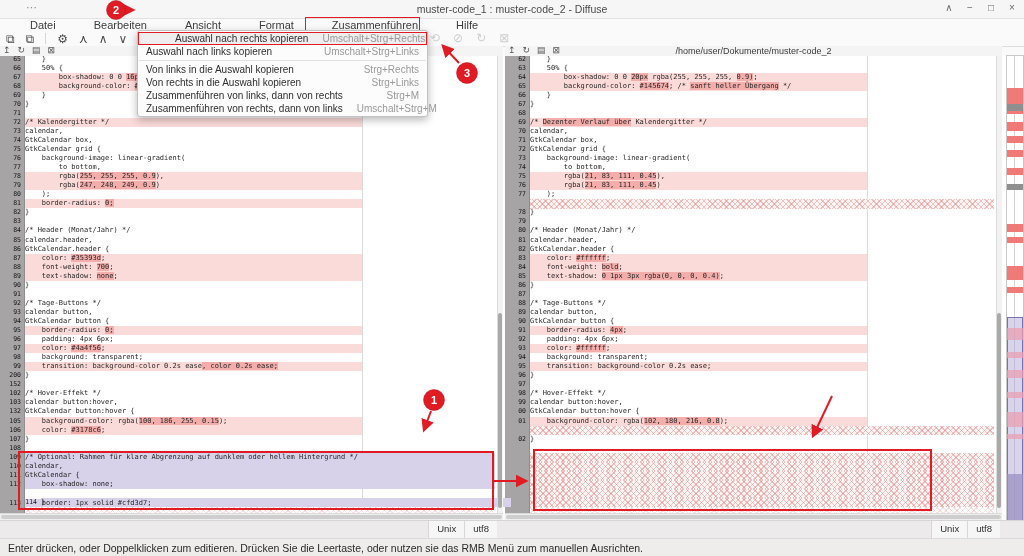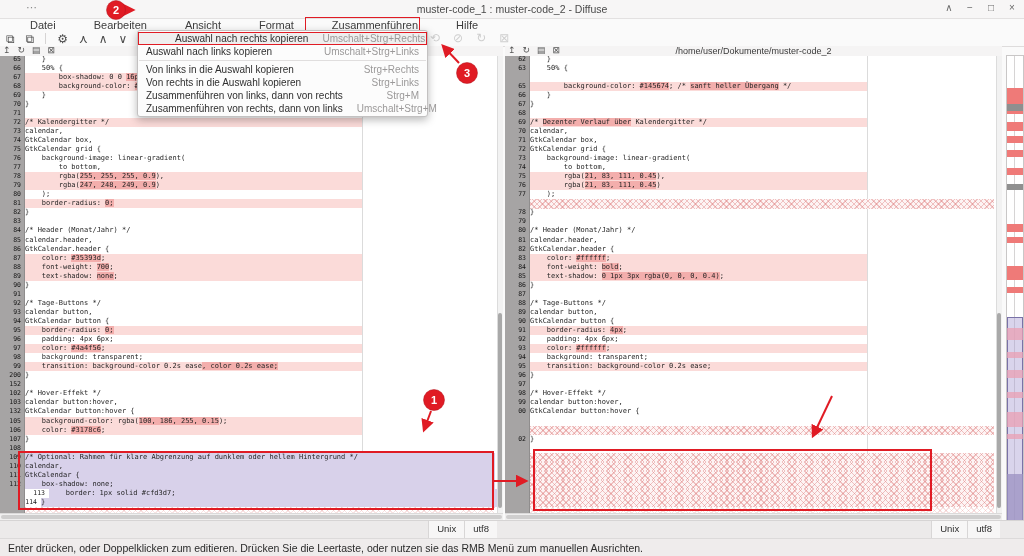--- a/index.html
+++ b/index.html
@@ -19,21 +19,21 @@
   #toolbar{position:absolute;left:0;top:31px;width:1024px;height:15px;display:flex;align-items:center;gap:11px;padding-left:6px;font-size:12px;color:#4d4d4d;border-bottom:1px solid #dedcdc;}
   .tb-sep{width:1px;height:11px;background:#d6d4d4;}
   #toolbar-faint{position:absolute;left:430px;top:0;display:flex;gap:13px;opacity:.25;}
   
   .pane{position:absolute;top:46px;height:474px;background:#fafafa;}
   #left-pane{left:0;width:503px;}
   #right-pane{left:505px;width:497px;}
   .pane-header{position:absolute;left:0;top:0;width:100%;height:10px;background:#f5f4f4;border-bottom:1px solid #e2e0e0;}
   .pane-icons{position:absolute;left:3px;top:-1px;display:flex;gap:7px;font-size:9px;color:#555;}
   .pane-path{position:absolute;left:0;right:0;top:0;text-align:center;font-size:9px;color:#3b3b3b;}
-  .pane-content{position:absolute;left:0;top:10px;width:100%;height:458px;background:#fff;overflow:hidden;}
+  .pane-content{position:absolute;left:0;top:10px;width:100%;height:458px;background:#fff;overflow:hidden;padding-left:16px;}
   .gutter{position:absolute;left:0;top:0;bottom:0;width:24px;background:#a6a4a4;border-right:1px solid #8f8d8d;}
   .rows{position:absolute;inset:0;z-index:2;}
   .margin-line{position:absolute;left:362px;top:0;bottom:0;width:1px;background:rgba(110,110,110,.25);z-index:1;}
   .crow{position:absolute;left:25px;height:9.05px;}
   #left-pane .crow{width:470px;}
   #right-pane .crow{width:464px;}
   .ln{position:absolute;left:-24px;width:20px;text-align:right;font:6.5px/9.05px "DejaVu Sans Mono",monospace;color:#161616;}
   .code{position:relative;display:block;white-space:pre;font:7px/9.05px "DejaVu Sans Mono",monospace;color:#1f1f1f;z-index:2;}
   .band{position:absolute;top:0;bottom:0;left:0;width:100%;z-index:0;}
   .b-p{background:#fbdbd9;width:337px;}
@@ -321,21 +321,21 @@
           <div class="crow" style="top: 414.8px;">
             <div class="band b-s"></div>
             <span class="ln">111</span>
             <span class="code">GtkCalendar {</span>
           </div>
           <div class="crow" style="top: 423.85px;">
             <div class="band b-s"></div>
             <span class="ln">112</span>
             <span class="code">    box-shadow: none;</span>
           </div>
-          <div class="crow" style="top: 433px; margin-left: 24px;">
+          <div class="crow" style="top: 443px;">
             <div class="band b-s"></div>
             <span class="ln">113</span>
             <span class="code">    border: 1px solid #cfd3d7;</span>
           </div>
           <div class="crow" style="top: 441.95px; margin-left: 16px;">
             <div class="band b-s"></div>
             <span class="ln">114</span>
             <span class="code">}</span>
           </div>
           <div class="crow" style="top: 451px;">
@@ -366,20 +366,25 @@
       <div class="margin-line"></div>
       <div class="rows" id="right-rows">
           <div class="crow" style="top: -1.5px;">
             <span class="ln">62</span>
             <span class="code">    }</span>
           </div>
           <div class="crow" style="top: 7.55px;">
             <span class="ln">63</span>
             <span class="code">    50% {</span>
           </div>
+          <div class="crow" style="top: 16.6px;">
+            <div class="band b-p"></div>
+            <span class="ln">64</span>
+            <span class="code">        box-shadow: 0 0 <span class="hl">20px</span> rgba(255, 255, 255, <span class="hl">0.9)</span>;</span>
+          </div>
           <div class="crow" style="top: 25.65px;">
             <div class="band b-p"></div>
             <span class="ln">65</span>
             <span class="code">        background-color: <span class="hl">#145674</span>; /* <span class="hl">sanft heller Übergang</span> */</span>
           </div>
           <div class="crow" style="top: 34.7px;">
             <span class="ln">66</span>
             <span class="code">    }</span>
           </div>
           <div class="crow" style="top: 43.75px;">
@@ -518,20 +523,25 @@
             <span class="ln">98</span>
             <span class="code">/* Hover-Effekt */</span>
           </div>
           <div class="crow" style="top: 342.4px;">
             <span class="ln">99</span>
             <span class="code">calendar button:hover,</span>
           </div>
           <div class="crow" style="top: 351.45px;">
             <span class="ln">00</span>
             <span class="code">GtkCalendar button:hover {</span>
+          </div>
+          <div class="crow" style="top: 360.5px;">
+            <div class="band b-p"></div>
+            <span class="ln">01</span>
+            <span class="code">    background-color: rgba(<span class="hl">102, 180, 216, 0.8</span>);</span>
           </div>
           <div class="crow" style="top: 369.55px;">
             <div class="band b-g" style="height: 9.3px;"></div>
           </div>
           <div class="crow" style="top: 378.6px;">
             <span class="ln">02</span>
             <span class="code">}</span>
           </div>
           <div class="crow" style="top: 387.65px;"></div>
           <div class="crow" style="top: 396.7px;">

